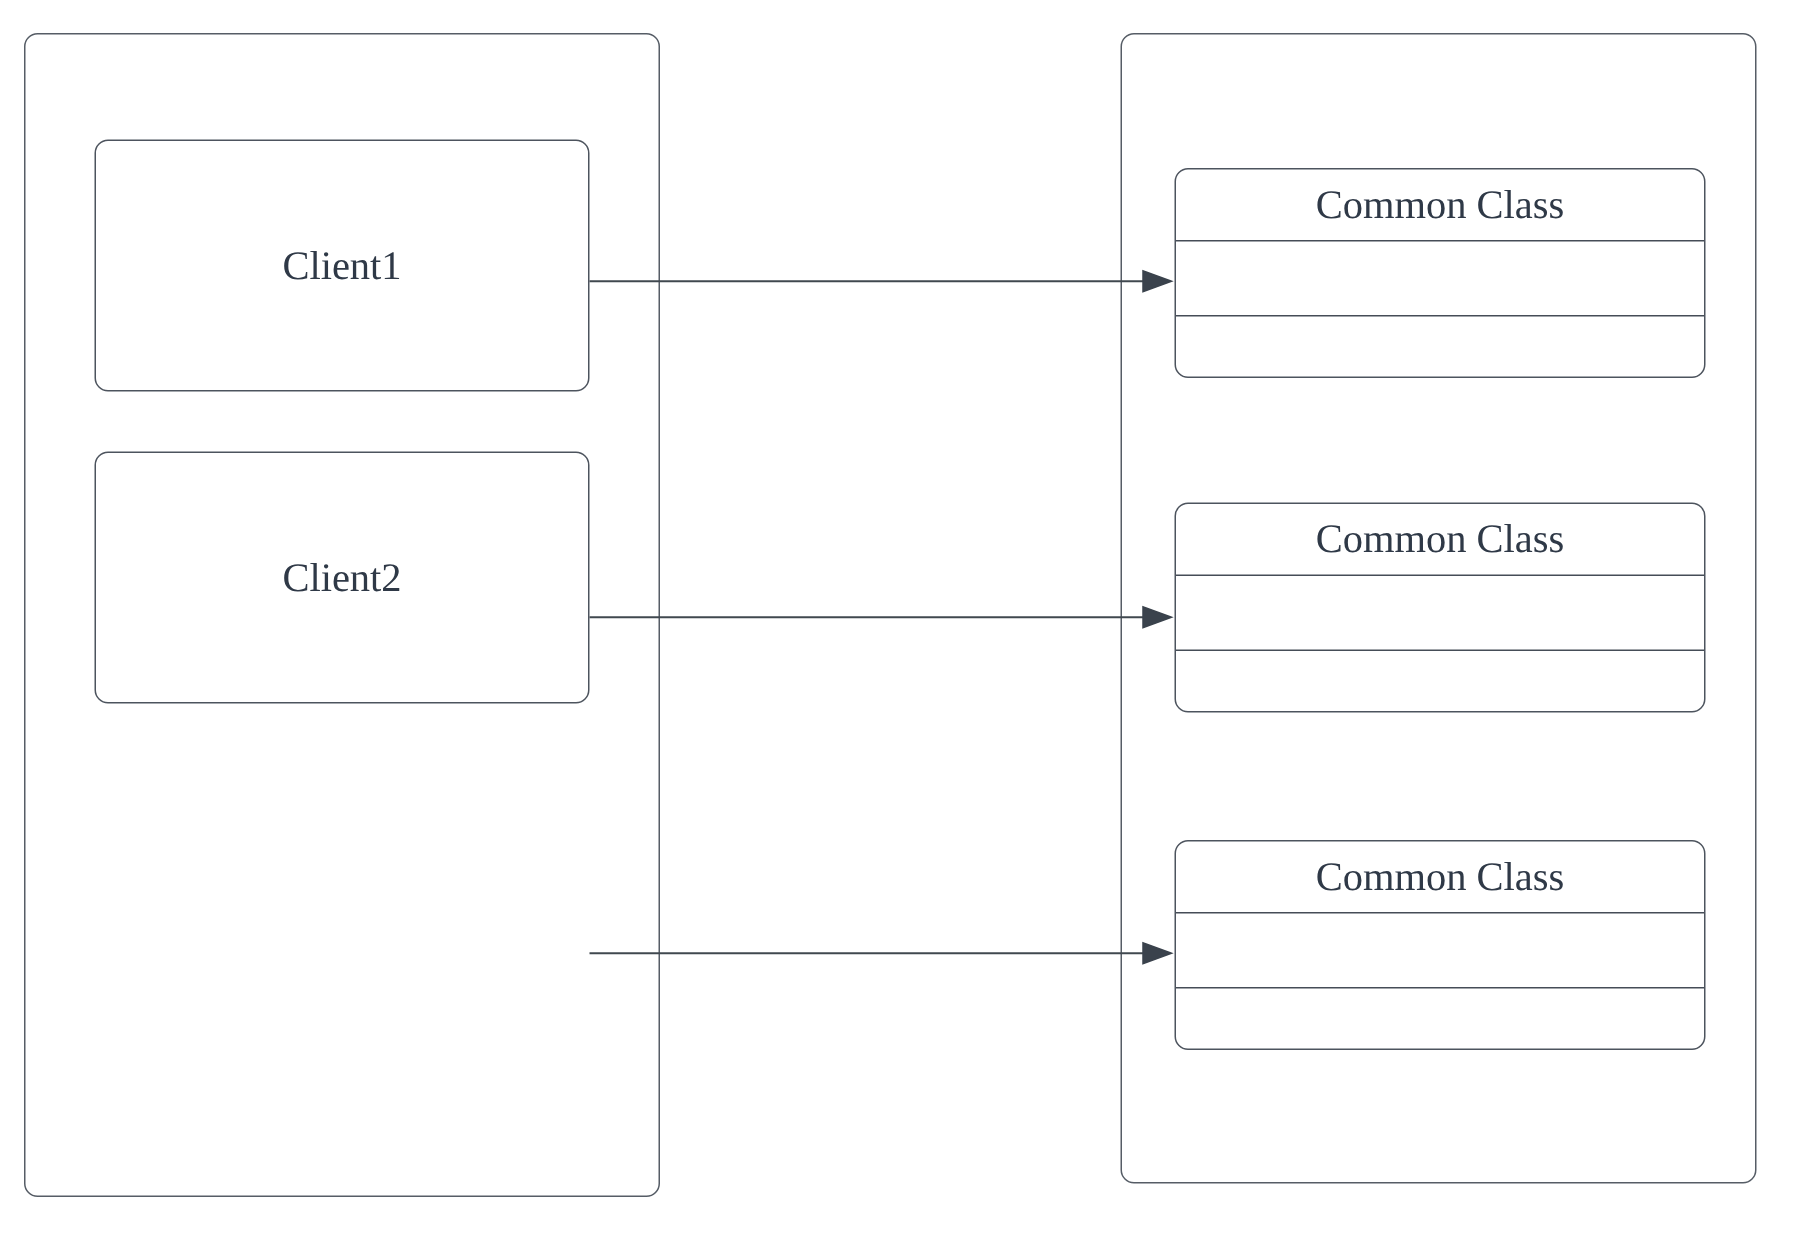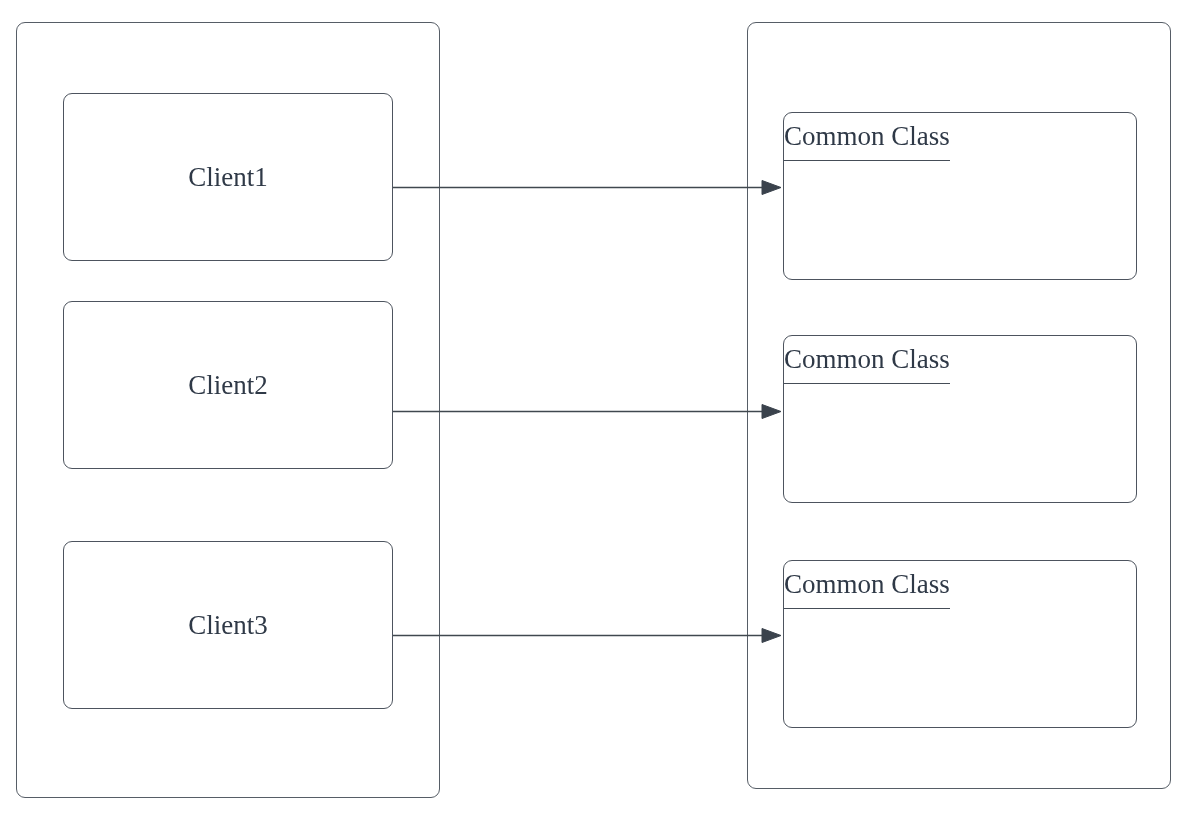--- a/index.html
+++ b/index.html
@@ -44,27 +44,27 @@
   }
   .client-1 { top: 93px; }
   .client-2 { top: 301px; }
   .client-3 { top: 541px; }
 
   
   .class-box {
     position: absolute;
     left: 783px;
     width: 354px;
-    height: 168px;
+    height: 140px;
     background: #ffffff;
     border: 1.5px solid #4d545e;
     border-radius: 9px;
     box-sizing: border-box;
     display: flex;
-    flex-direction: row;
+    flex-direction: column;
     overflow: hidden;
   }
   .class-box-1 { top: 112px; }
   .class-box-2 { top: 335px; }
   .class-box-3 { top: 560px; }
   .class-header {
     height: 48px;
     flex: 0 0 auto;
     display: flex;
     align-items: center;
@@ -104,23 +104,20 @@
   <div class="group group-left"></div>
 
   <div class="group group-right"></div>
 
   <div class="client-node client-1">
     <span>Client1</span>
   </div>
   <div class="client-node client-2">
     <span>Client2</span>
   </div>
-  <div class="client-node client-3">
-    <span>Client3</span>
-  </div>
 
   <div class="class-box class-box-1">
     <div class="class-header">Common Class</div>
     <div class="class-row"></div>
     <div class="class-row"></div>
   </div>
   <div class="class-box class-box-2">
     <div class="class-header">Common Class</div>
     <div class="class-row"></div>
     <div class="class-row"></div>

